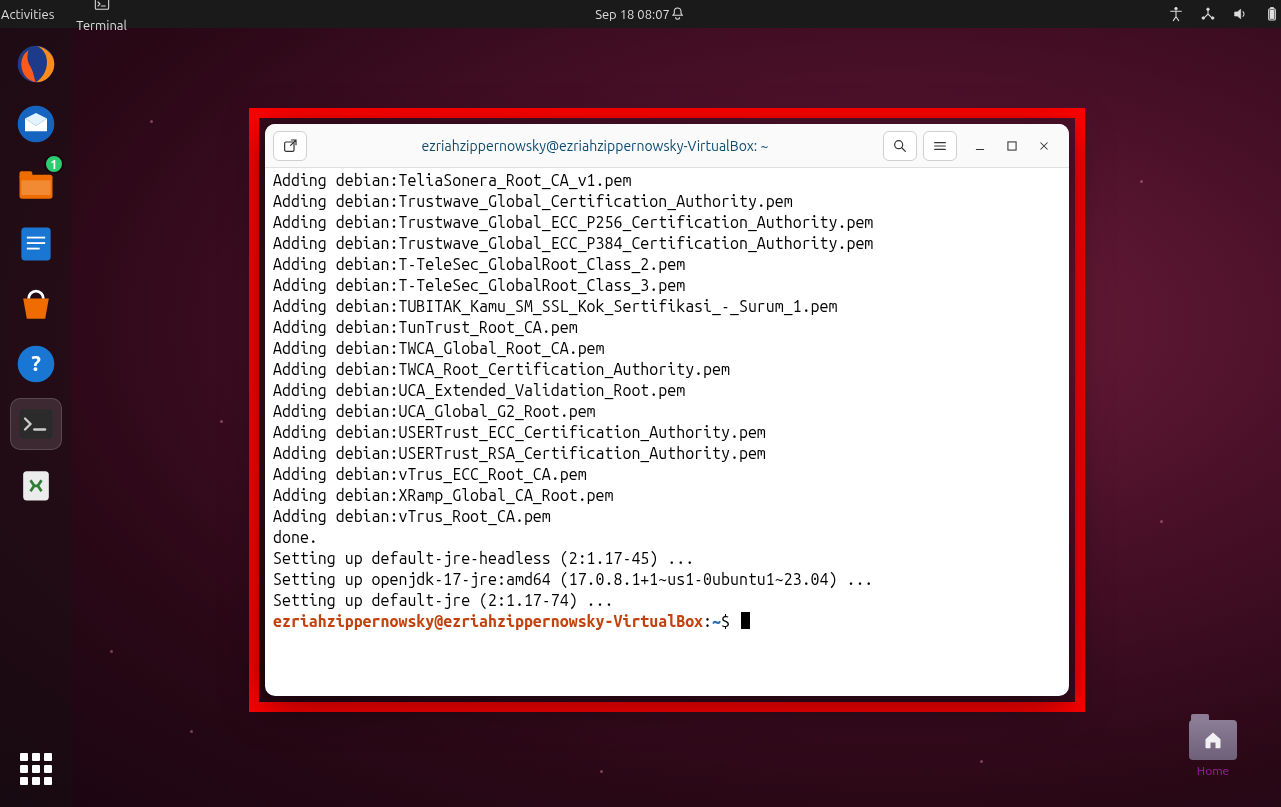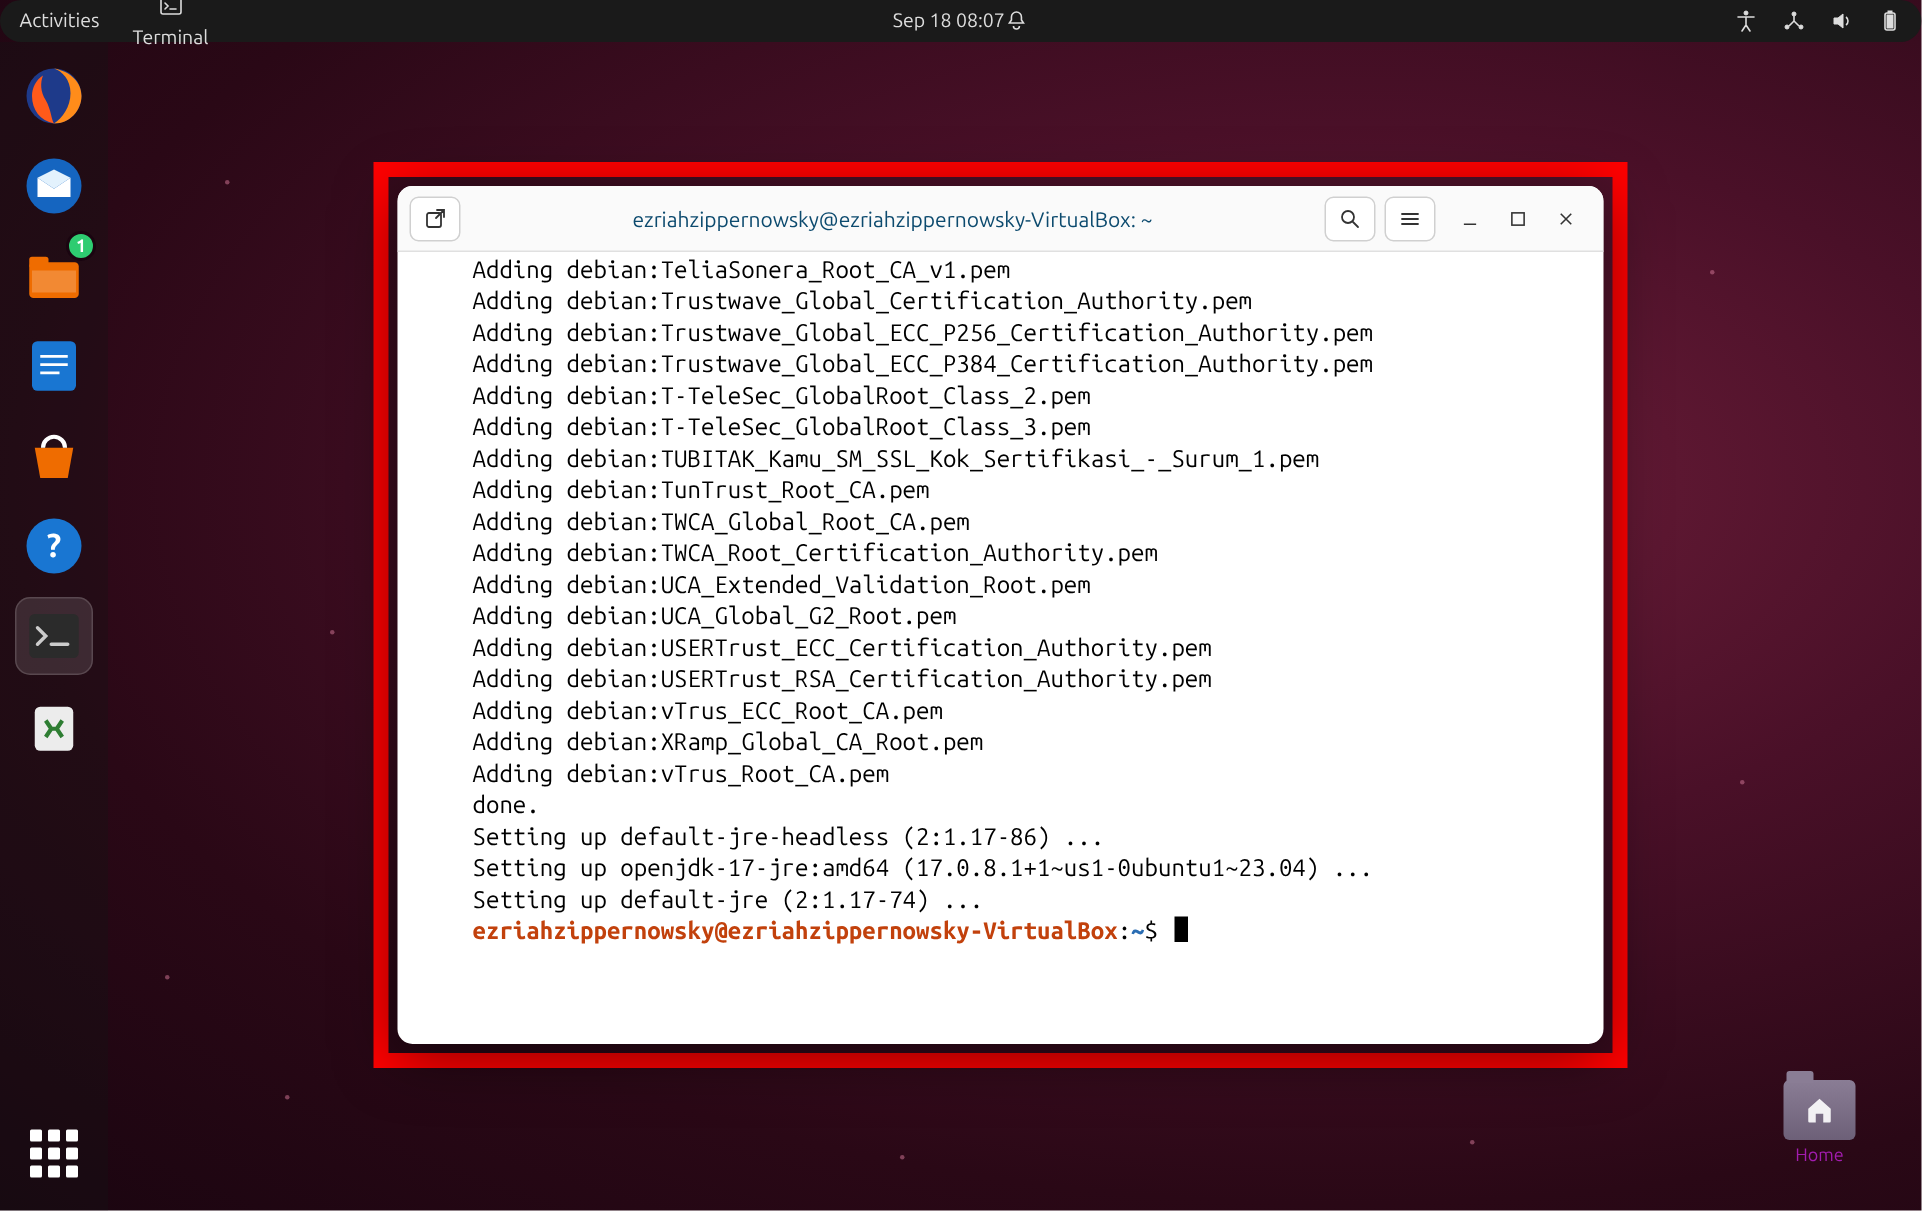--- a/index.html
+++ b/index.html
@@ -9,21 +9,21 @@
       background: radial-gradient(ellipse at 70% 40%, #6e1e3a 0%, #4a1028 35%, #2a0816 70%, #1a0510 100%);
       overflow: hidden; position: relative; color: #fff;
     }
     
     .star { position: absolute; width: 3px; height: 3px; background: #d67a9a; border-radius: 50%; opacity: .5; }
 
     
     .topbar {
       position: absolute; top: 0; left: 0; right: 0; height: 28px;
       background: #1a1a1a; display: flex; align-items: center;
-      font-size: 13px; color: #ddd; padding: 0 13px; border-radius: 14px;
+      font-size: 13px; color: #ddd; padding: 0 1px;
     }
     .topbar-left { display: flex; gap: 22px; align-items: center; }
     .topbar-app { display: flex; align-items: center; gap: 6px; flex-direction: column; }
     .topbar-center { position: absolute; left: 50%; transform: translateX(-50%); display: flex; align-items: center; }
     .topbar-right { margin-left: auto; display: flex; gap: 16px; align-items: center; }
     .topbar-icon { width: 16px; height: 16px; fill: #ddd; stroke: #ddd; display: inline-block; }
 
     
     .dock {
       position: absolute; left: 0; top: 28px; bottom: 0; width: 72px;
@@ -93,21 +93,21 @@
     .tb-wincontrols { display: flex; align-items: center; gap: 18px; padding: 0 10px; }
     .tb-wincontrols svg { width: 14px; height: 14px; stroke: #333; stroke-width: 1.8; fill: none; cursor: pointer; }
 
     .terminal-body {
       flex: 1; overflow-y: auto; padding: 2px 8px 8px 8px;
       font-family: "Ubuntu Mono", "DejaVu Sans Mono", Menlo, monospace;
       font-size: 16px; line-height: 21px; color: #000; position: relative;
     }
     .terminal-body::-webkit-scrollbar { width: 10px; }
     .terminal-body::-webkit-scrollbar-thumb { background: #bbb; border-radius: 5px; }
-    .term-line { white-space: pre; margin-left: 42px; }
+    .term-line { white-space: pre; }
     .prompt-user { color: #c2410c; font-weight: bold; }
     .prompt-path { color: #2a6db3; font-weight: bold; }
     .cursor { display: inline-block; width: 9px; height: 17px; background: #000; vertical-align: -2px; margin-left: 2px; }
   </style>
 </head>
 <body>
 
 <div class="star" style="left:150px;top:120px"></div>
 <div class="star" style="left:220px;top:420px"></div>
 <div class="star" style="left:110px;top:650px"></div>
@@ -282,18 +282,18 @@
       <div class="term-line">Adding debian:TWCA_Global_Root_CA.pem</div>
       <div class="term-line">Adding debian:TWCA_Root_Certification_Authority.pem</div>
       <div class="term-line">Adding debian:UCA_Extended_Validation_Root.pem</div>
       <div class="term-line">Adding debian:UCA_Global_G2_Root.pem</div>
       <div class="term-line">Adding debian:USERTrust_ECC_Certification_Authority.pem</div>
       <div class="term-line">Adding debian:USERTrust_RSA_Certification_Authority.pem</div>
       <div class="term-line">Adding debian:vTrus_ECC_Root_CA.pem</div>
       <div class="term-line">Adding debian:XRamp_Global_CA_Root.pem</div>
       <div class="term-line">Adding debian:vTrus_Root_CA.pem</div>
       <div class="term-line">done.</div>
-      <div class="term-line">Setting up default-jre-headless (2:1.17-86) ...</div>
+      <div class="term-line">Setting up default-jre-headless (2:1.17-45) ...</div>
       <div class="term-line">Setting up openjdk-17-jre:amd64 (17.0.8.1+1~us1-0ubuntu1~23.04) ...</div>
       <div class="term-line">Setting up default-jre (2:1.17-74) ...</div>
       <div class="term-line"><span class="prompt-user">ezriahzippernowsky@ezriahzippernowsky-VirtualBox</span><span>:</span><span class="prompt-path">~</span><span>$ </span><span class="cursor"></span></div>
     </div>
 </div>
 
 </body></html>

